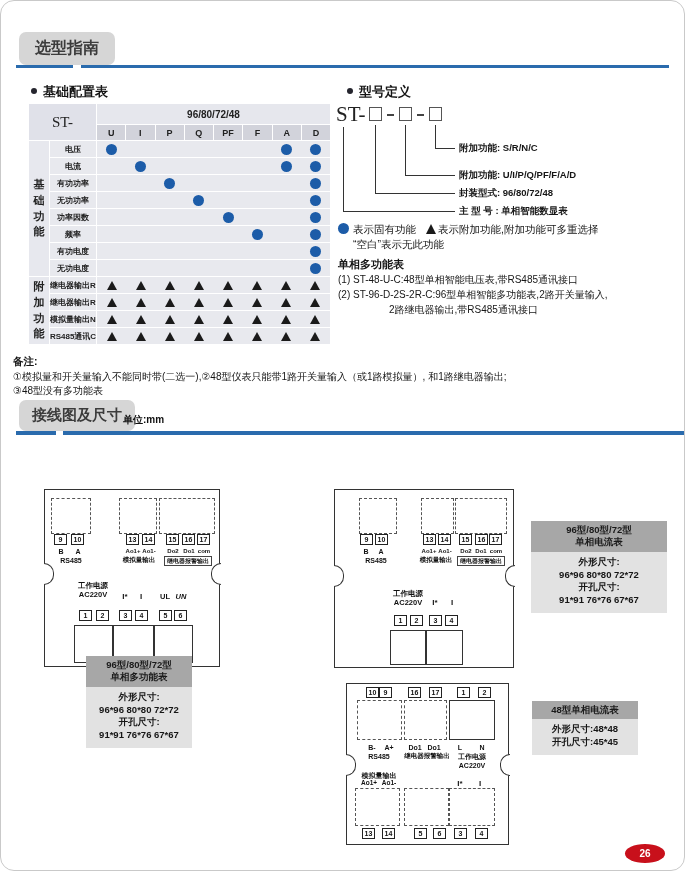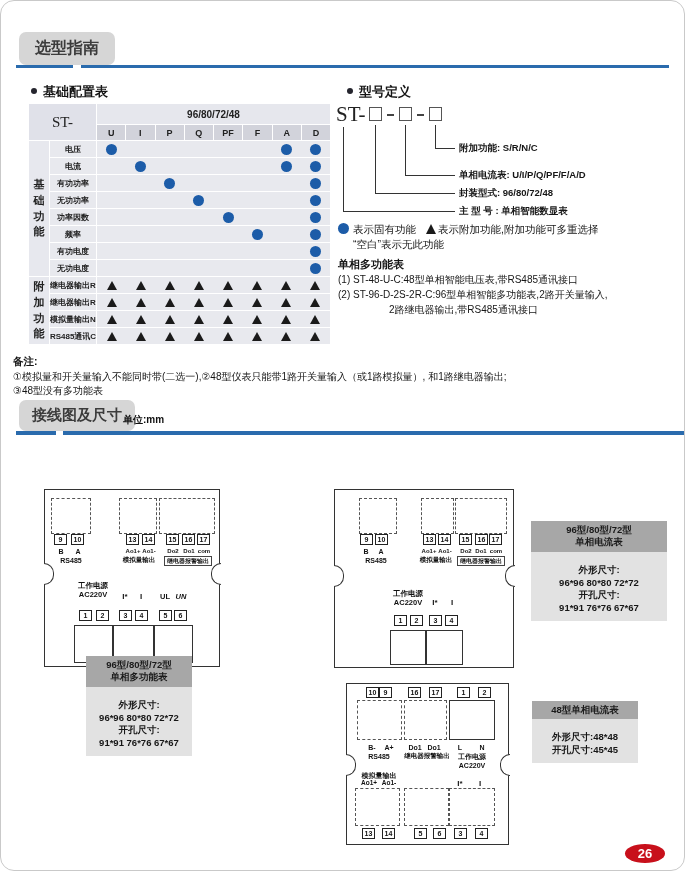--- a/index.html
+++ b/index.html
@@ -72,28 +72,28 @@
   .notch.right { right:-1.5px; border-right:none; border-radius:12px 0 0 12px; }
   .dbox { position:absolute; border:1.2px dashed #555; background:#fff; }
   .sbox { position:absolute; border:1.3px solid #333; background:#fff; }
   .term { position:absolute; width:13px; height:11px; border:1.3px solid #222; background:#fff; font-size:7px; font-weight:bold; color:#111; display:flex; align-items:center; justify-content:center; }
   .dlabel { position:absolute; transform:translateX(-50%); font-size:7px; font-weight:bold; color:#111; white-space:nowrap; line-height:1; }
   .dlabel.boxed { border:1px solid #444; padding:1px 2px; background:#fff; }
 
   
   .spec-box { position:absolute; text-align:center; }
   .spec-title { background:#a7a7a7; color:#1a1a1a; font-size:9.5px; font-weight:bold; padding:3px 2px; line-height:1.3; }
-  .spec-body { background:#e2e2e2; color:#161616; font-size:9.5px; font-weight:bold; padding:12px 0 6px; line-height:1.35; }
+  .spec-body { background:#e2e2e2; color:#161616; font-size:9.5px; font-weight:bold; padding:4px 0 6px; line-height:1.35; }
   #spec-current { left:530px; top:520px; width:136px; }
   #spec-multi   { left:85px;  top:655px; width:106px; }
   #spec-48      { left:531px; top:700px; width:106px; }
 
   
   #page-num { position:absolute; left:624px; top:843px; width:40px; height:19px; border-radius:50%;
-    background:#c8101b; color:#fff; font-size:13px; font-weight:bold; display:flex; align-items:center; justify-content:center; }
+    background:#c8101b; color:#fff; font-size:10px; font-weight:bold; display:flex; align-items:center; justify-content:center; }
 </style>
 </head>
 <body>
 
 <div class="page">
 
   <div class="badge" id="badge-selection">选型指南</div>
   <div class="divider" id="div1-short"></div>
   <div class="divider" id="div1-long"></div>
 
@@ -363,21 +363,21 @@
   <div class="tree-line" style="left:434px;top:124px;width:1px;height:24px;"></div>
   <div class="tree-line" style="left:434px;top:147px;width:20px;height:1px;"></div>
   <div class="tree-line" style="left:404px;top:124px;width:1px;height:51px;"></div>
   <div class="tree-line" style="left:404px;top:174px;width:50px;height:1px;"></div>
   <div class="tree-line" style="left:374px;top:124px;width:1px;height:69px;"></div>
   <div class="tree-line" style="left:374px;top:192px;width:80px;height:1px;"></div>
   <div class="tree-line" style="left:342px;top:126px;width:1px;height:85px;"></div>
   <div class="tree-line" style="left:342px;top:210px;width:112px;height:1px;"></div>
 
   <div class="callout-label" style="left:458px;top:141px;">附加功能: S/R/N/C</div>
-  <div class="callout-label" style="left:458px;top:168px;">单相电流表: U/I/P/Q/PF/F/A/D</div>
+  <div class="callout-label" style="left:458px;top:168px;">附加功能: U/I/P/Q/PF/F/A/D</div>
   <div class="callout-label" style="left:458px;top:186px;">封装型式: 96/80/72/48</div>
   <div class="callout-label" style="left:458px;top:204px;">主 型 号 : 单相智能数显表</div>
 
   <div class="legend-row" style="left:337px;top:222px;"><span class="legend-dot"></span><span>表示固有功能</span><span class="legend-tri"></span><span>表示附加功能,附加功能可多重选择</span></div>
   <div class="legend-row" style="left:352px;top:237px;">“空白”表示无此功能</div>
 
   <div id="examples-heading">单相多功能表</div>
   <div id="examples-list">
       <div class="list-line">(1) ST-48-U-C:48型单相智能电压表,带RS485通讯接口</div>
       <div class="list-line">(2) ST-96-D-2S-2R-C:96型单相智能多功能表,2路开关量输入,</div>

